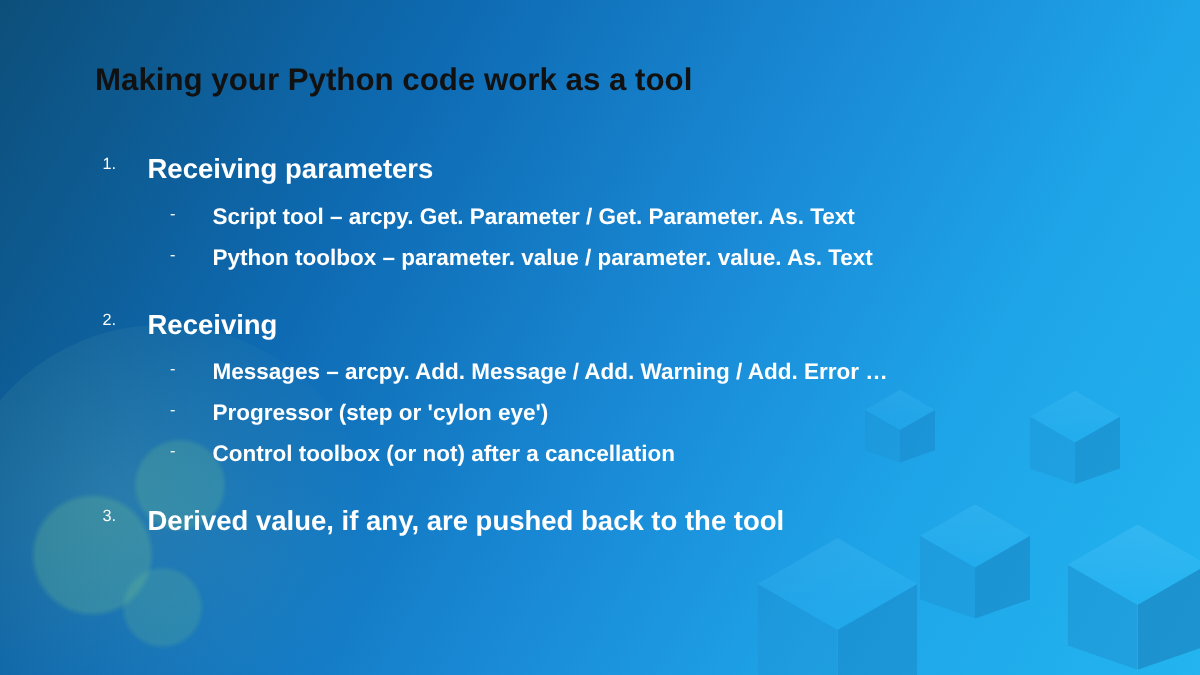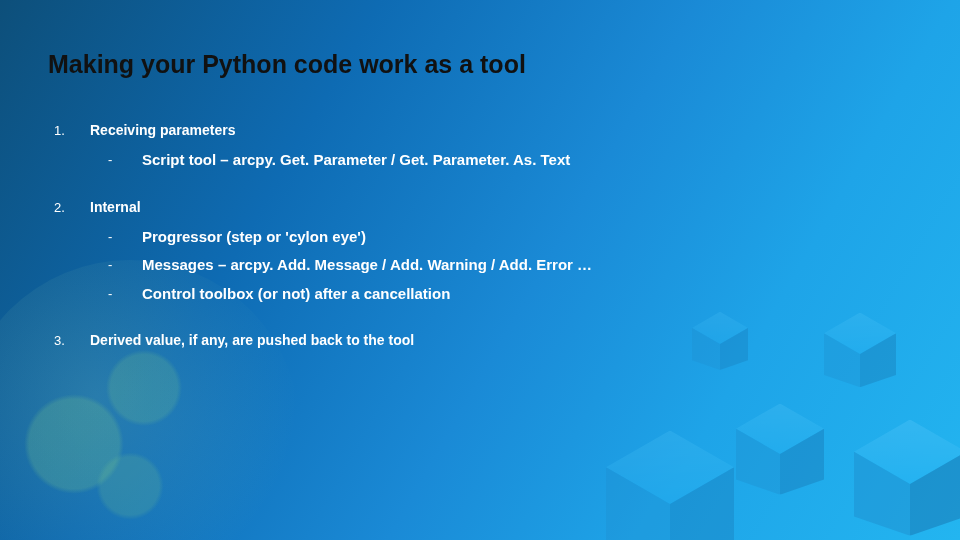--- a/index.html
+++ b/index.html
@@ -74,41 +74,41 @@
     inset:30px;
     border-radius:50%;
     background:
       radial-gradient(circle at 30% 55%, rgba(120,200,140,0.25) 0 18%, transparent 20%),
       radial-gradient(circle at 55% 35%, rgba(120,200,140,0.22) 0 14%, transparent 16%),
       radial-gradient(circle at 50% 70%, rgba(120,200,140,0.2) 0 12%, transparent 14%);
   }
 
   .content {
     position: relative;
-    padding: 50px 48px 0 48px;
+    padding: 50px 48px 0 76px;
     color: #fff;
   }
   .title {
     color: #111;
     font-size: 25px;
     font-weight: 700;
     margin: 0 0 42px 0;
   }
   ol.main {
     list-style: none;
     padding: 0;
     margin: 0;
     counter-reset: item;
   }
   ol.main > li {
     counter-increment: item;
     margin-bottom: 26px;
   }
   ol.main > li > .hd {
-    font-size: 14px;
+    font-size: 22px;
     font-weight: 700;
     position: relative;
     padding-left: 42px;
     line-height: 1.3;
   }
   ol.main > li > .hd::before {
     content: counter(item) ".";
     position: absolute;
     left: 6px;
     top: 2px;
@@ -116,21 +116,21 @@
     font-weight: 400;
   }
   ul.sub {
     list-style: none;
     padding: 0;
     margin: 10px 0 0 0;
   }
   ul.sub > li {
     position: relative;
     padding-left: 94px;
-    font-size: 15px;
+    font-size: 18px;
     font-weight: 700;
     line-height: 1.5;
     margin: 6px 0;
   }
   ul.sub > li::before {
     content: "-";
     position: absolute;
     left: 60px;
     top: 1px;
     font-weight: 400;
@@ -171,27 +171,28 @@
   </div>
 
   <div class="content">
     <h1 class="title">Making your Python code work as a tool</h1>
 
     <ol class="main">
       <li>
         <div class="hd">Receiving parameters</div>
         <ul class="sub">
           <li>Script tool – arcpy. Get. Parameter / Get. Parameter. As. Text</li>
+          <li>Python toolbox – parameter. value / parameter. value. As. Text</li>
         </ul>
       </li>
       <li>
-        <div class="hd">Internal</div>
+        <div class="hd">Receiving</div>
         <ul class="sub">
+          <li>Messages – arcpy. Add. Message / Add. Warning / Add. Error …</li>
           <li>Progressor (step or 'cylon eye')</li>
-          <li>Messages – arcpy. Add. Message / Add. Warning / Add. Error …</li>
           <li>Control toolbox (or not) after a cancellation</li>
         </ul>
       </li>
       <li>
         <div class="hd">Derived value, if any, are pushed back to the tool</div>
       </li>
     </ol>
   </div>
 </div>
 

